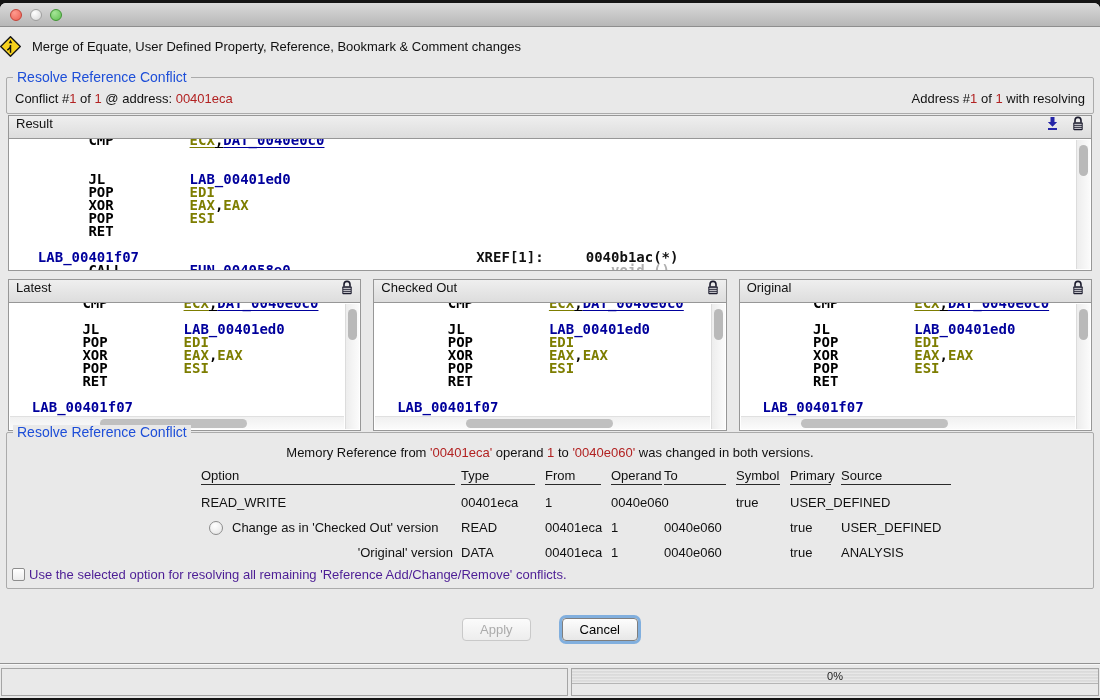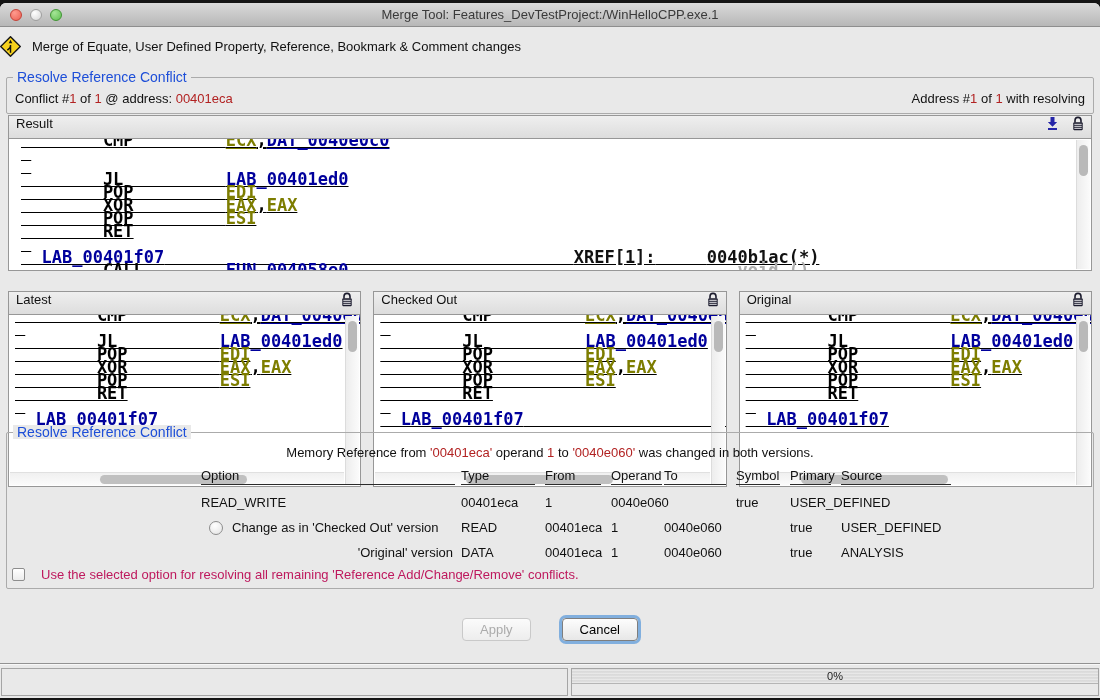--- a/index.html
+++ b/index.html
@@ -33,58 +33,58 @@
   .conflict-line { display:flex; justify-content:space-between; padding:13px 8px 0 8px; font-size:13px; color:#111; }
 
   
   .listing-area { position:absolute; left:8px; right:8px; top:112px; height:310px; }
   .phdr { height:24px; border:1px solid #979797; background:linear-gradient(#efefef,#dddddd);
           display:flex; align-items:flex-start; justify-content:space-between; padding:0 7px; }
   .phdr .ptitle { font-size:13px; color:#111; }
   .hdr-icons { display:flex; align-items:center; gap:13px; }
   .result-listing { position:relative; height:132px; background:#fff; border:1px solid #979797; border-top:none; overflow:hidden; }
 
-  .code { font-family:"DejaVu Sans Mono", monospace; font-weight:bold; font-size:17px;text-decoration:underline; }
+  .code { font-family:"DejaVu Sans Mono", monospace; font-weight:bold; font-size:14px; }
   .ln { white-space:pre; height:13px; line-height:13px; }
   .result-listing .code { margin:-5px 0 0 12px; }
   .c-mn  { color:#000; }
   .c-reg { color:#7d7d00; }
   .c-addr{ color:#00009c; }
   .c-gr  { color:#b0b0b0; }
   .c-xr  { color:#111; }
   .c-u   { text-decoration:underline; text-underline-offset:2px; }
   .c-red { color:#b22222; }
 
   .vscroll { position:absolute; top:1px; bottom:1px; right:1px; width:14px;
              background:linear-gradient(90deg,#ededed,#fbfbfb); border-left:1px solid #dcdcdc; }
   .vthumb { position:absolute; top:5px; left:2px; width:9px; height:31px; background:#b9b9b9; border-radius:5px; }
   .hscroll { position:absolute; left:1px; right:16px; bottom:1px; height:13px;
              background:linear-gradient(#f0f0f0,#fbfbfb); border-top:1px solid #e0e0e0; }
   .hthumb { position:absolute; top:2px; height:9px; background:#c0c0c0; border-radius:5px; }
 
-  .compare-row { display:flex; gap:12px; margin-top:20px; height:196px; }
+  .compare-row { display:flex; gap:12px; margin-top:8px; height:152px; }
   .cpanel { flex:1 1 0; display:flex; flex-direction:column; min-width:0; }
   .clisting { position:relative; flex:1; background:#fff; border:1px solid #979797; border-top:none; overflow:hidden; }
   .clisting .code { margin:-6px 0 0 6px; }
 
   
   .bottom-group { top:429px; height:157px; }
   .message { text-align:center; margin-top:12px; font-size:13px; color:#111; }
   .ctable { margin:8px 0 0 194px; font-size:13px; color:#111; }
   .trow { display:grid; grid-template-columns:260px 84px 66px 53px 72px 54px 51px 120px; align-items:center; }
   .trow.thead { margin-bottom:2px; }
   .hline { display:block; border-bottom:1px solid #2a2a2a; margin-right:10px; padding-bottom:1px; }
   .hcell:nth-child(1) .hline { margin-right:6px; }
   .hcell:nth-child(4) .hline { margin-right:2px; }
   .drow { margin-top:10px; }
   .opt-cell { display:flex; align-items:center; gap:9px; padding-left:8px; }
   .opt-cell.no-radio { justify-content:flex-end; padding-right:8px; }
   .radio { width:14px; height:14px; border:1px solid #8d8d8d; border-radius:50%;
            background:radial-gradient(circle at 40% 30%, #ffffff, #e2e2e2); flex:0 0 auto; }
-  .cb-row { position:absolute; left:5px; bottom:6px; display:flex; align-items:center; gap:16px; font-size:13px; color:#be185d; }
+  .cb-row { position:absolute; left:5px; bottom:6px; display:flex; align-items:center; gap:4px; font-size:13px; color:#4c1d95; }
   .checkbox { width:13px; height:13px; border:1px solid #8d8d8d; border-radius:2px;
               background:linear-gradient(#ffffff,#ececec); flex:0 0 auto; }
 
   
   .buttons { position:absolute; left:0; right:0; top:615px; display:flex; justify-content:center; gap:31px; }
   .btn { font-family:"Liberation Sans", sans-serif; font-size:13px; height:23px; padding:0 17px;
          border-radius:4px; }
   .btn.disabled { color:#ababab; background:linear-gradient(#fbfbfb,#ededed); border:1px solid #c9c9c9; }
   .btn.focused { color:#000; background:linear-gradient(#fdfdfd,#e7e7e7); border:1px solid #7e7e7e;
                  box-shadow:0 0 0 3px rgba(110,165,220,0.85); }
@@ -105,21 +105,20 @@
 <body>
 
 <div class="window">
 
   <div class="titlebar">
     <div class="lights">
       <span class="light red"></span>
       <span class="light gray"></span>
       <span class="light green"></span>
     </div>
-    <div class="title">Merge Tool: Features_DevTestProject:/WinHelloCPP.exe.1</div>
   </div>
 
   <div class="banner">
     <svg width="21" height="21" viewBox="0 0 20 20">
       <rect x="3.4" y="3.4" width="13.2" height="13.2" transform="rotate(45 10 10)" fill="#f6d11d" stroke="#1a1a1a" stroke-width="1.3"></rect>
       <path d="M10 16 L10 8.5 M7 13.5 C9 12 10 11.5 10 9.5" stroke="#111" stroke-width="1.4" fill="none"></path>
       <polygon points="10,3.6 8.3,7 11.7,7" fill="#111"></polygon>
     </svg>
     <span class="banner-text">Merge of Equate, User Defined Property, Reference, Bookmark &amp; Comment changes</span>
   </div>

